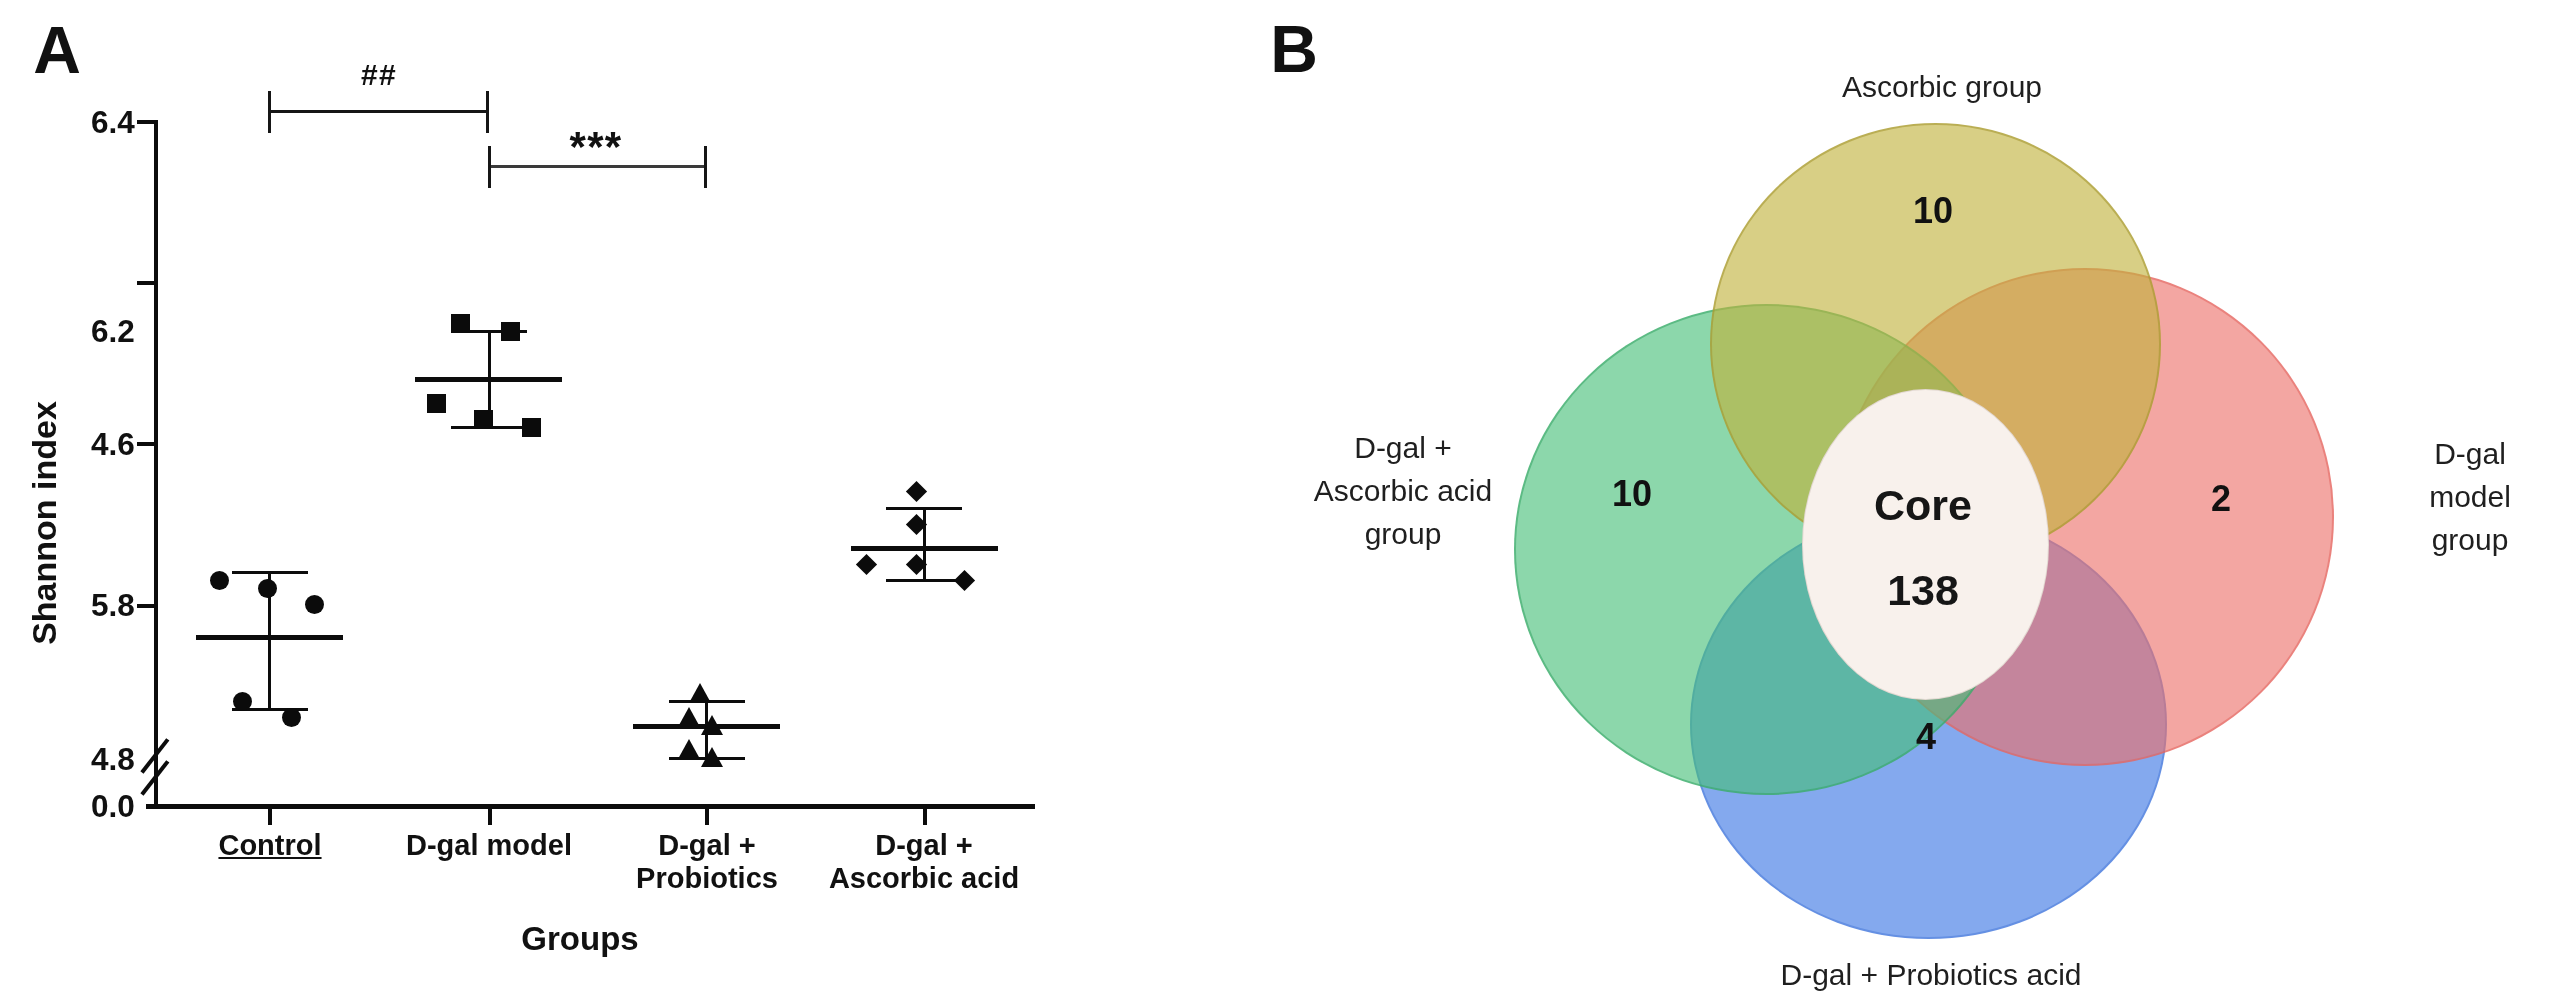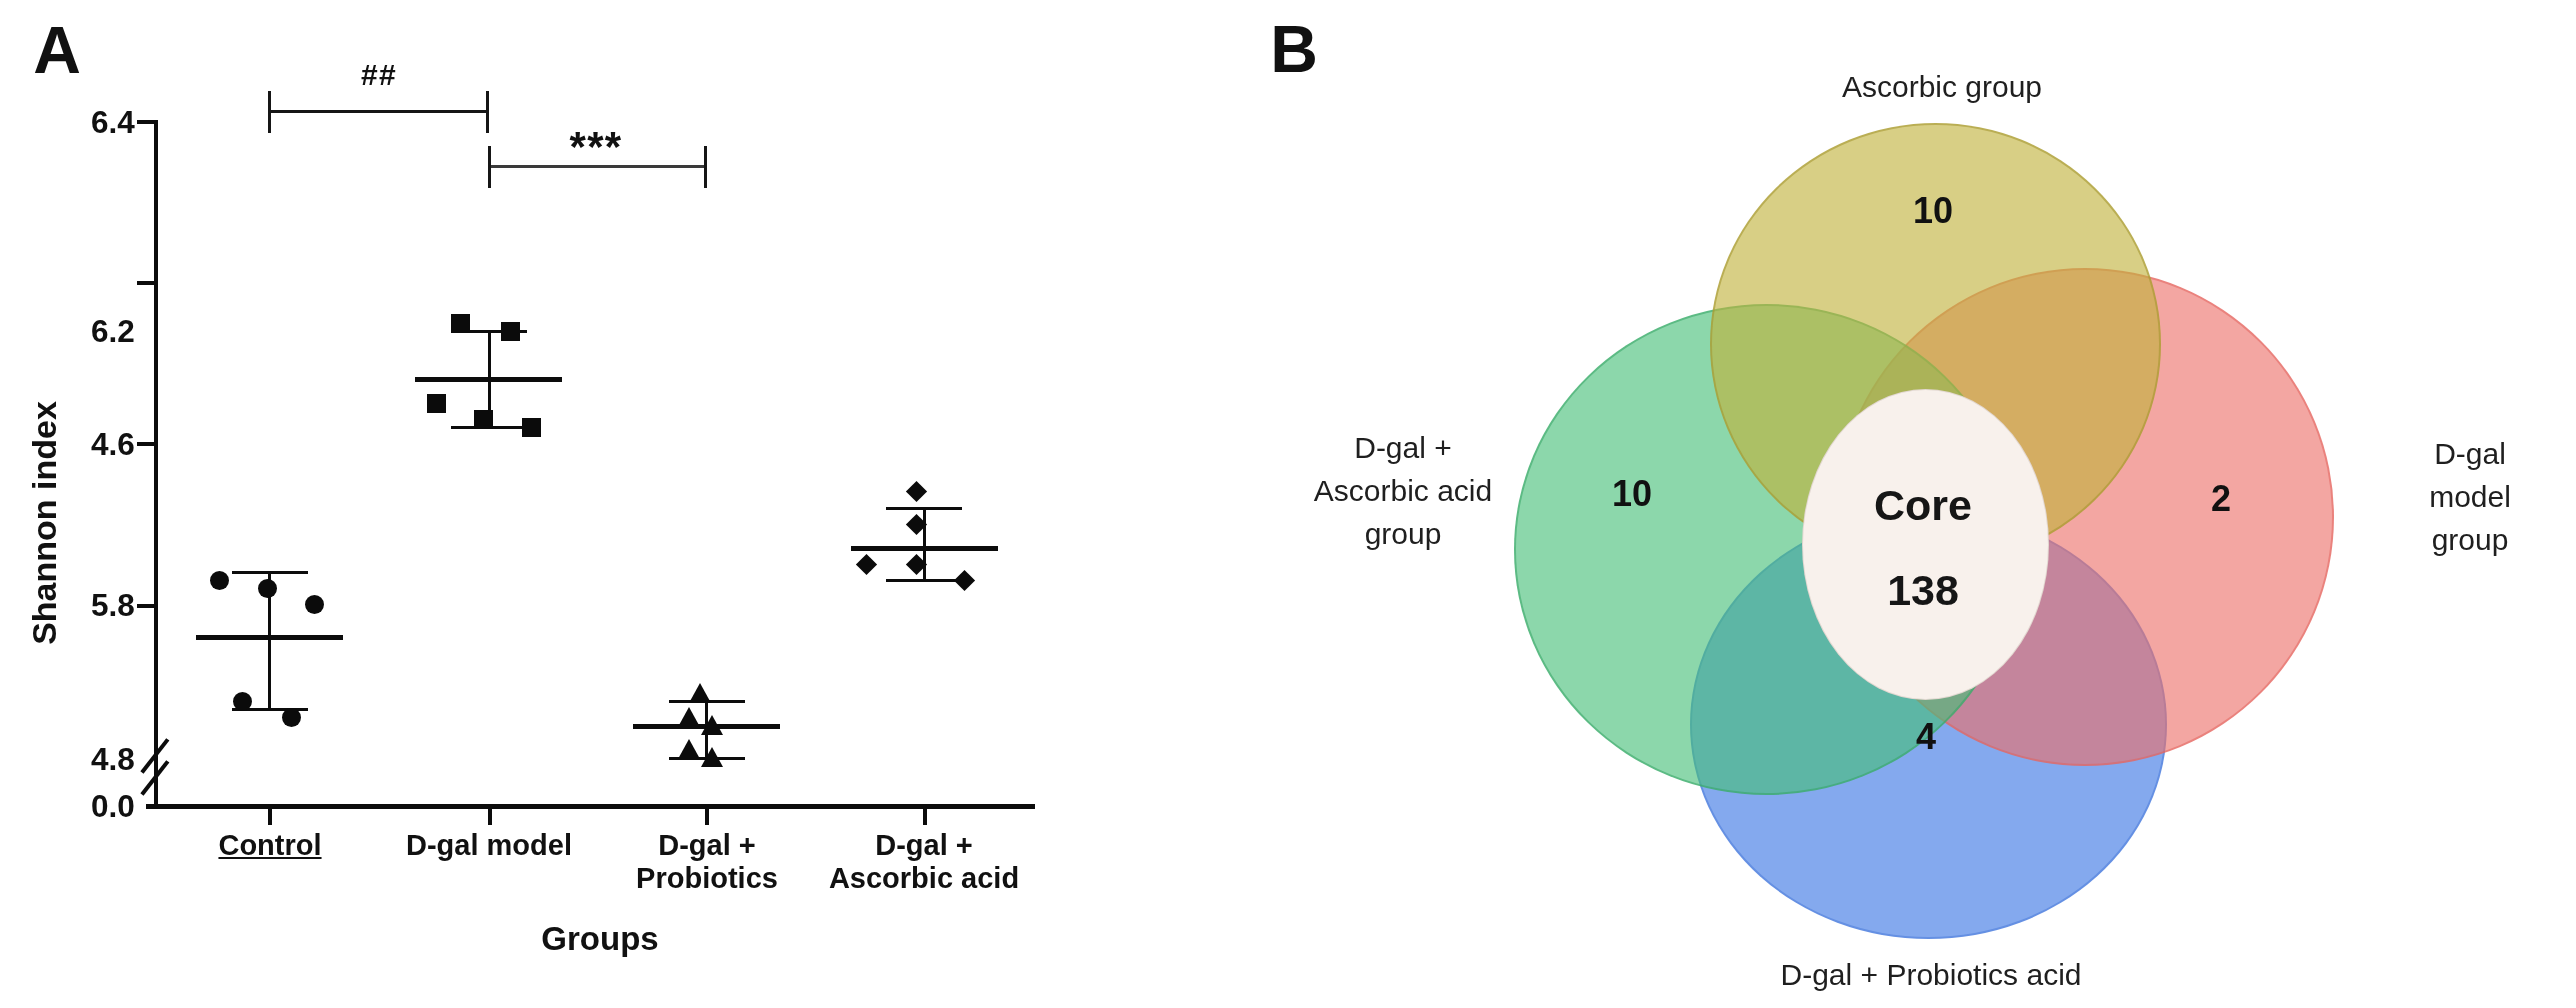--- a/index.html
+++ b/index.html
@@ -85,21 +85,21 @@
     <div class="abs xtick" style="left:488px;"></div>
     <div class="abs xtick" style="left:705px;"></div>
     <div class="abs xtick" style="left:923px;"></div>
     <div class="cx xcat" style="left:270px;text-decoration:underline;">Control</div>
     <div class="cx xcat" style="left:489px;">D-gal model</div>
     <div class="cx xcat" style="left:707px;">D-gal +
 Probiotics</div>
     <div class="cx xcat" style="left:924px;">D-gal +
 Ascorbic acid</div>
 
-    <div class="ctr xlabel" style="left:600px;top:939px;">Groups</div>
+    <div class="ctr xlabel" style="left:580px;top:939px;">Groups</div>
 
     <div id="plot-layer">
         <div class="errbar" style="left: 268px; top: 573px; width: 2.9px; height: 137px;"></div>
         <div class="errbar" style="left: 232px; top: 571px; width: 76px; height: 2.9px;"></div>
         <div class="errbar" style="left: 232px; top: 708px; width: 76px; height: 2.9px;"></div>
         <div class="errbar" style="left: 196px; top: 635px; width: 147px; height: 5px;"></div>
         <div class="marker circle" style="left: 210px; top: 571px; width: 19.3px; height: 19.3px;"></div>
         <div class="marker circle" style="left: 258px; top: 579px; width: 19.3px; height: 19.3px;"></div>
         <div class="marker circle" style="left: 305px; top: 595px; width: 19.3px; height: 19.3px;"></div>
         <div class="marker circle" style="left: 233px; top: 692px; width: 19.3px; height: 19.3px;"></div>

